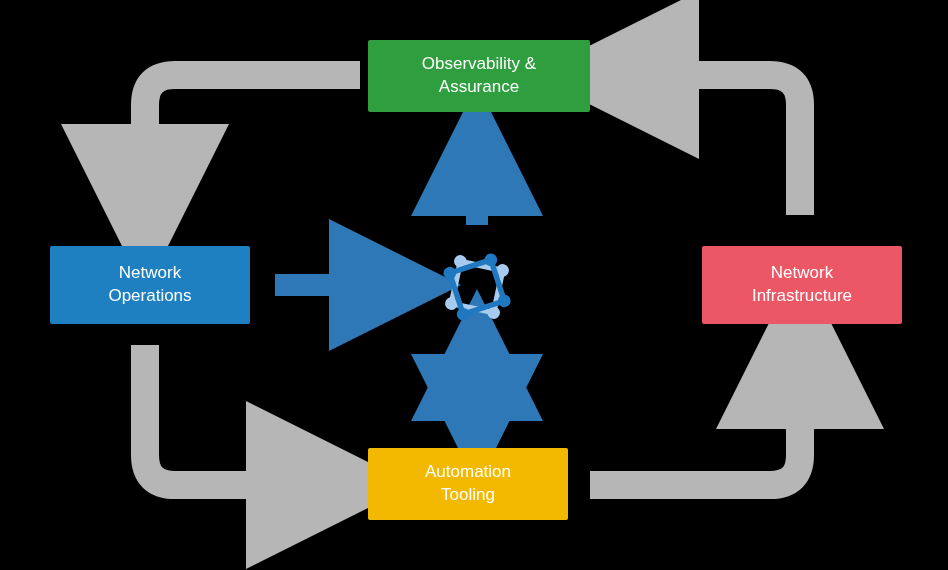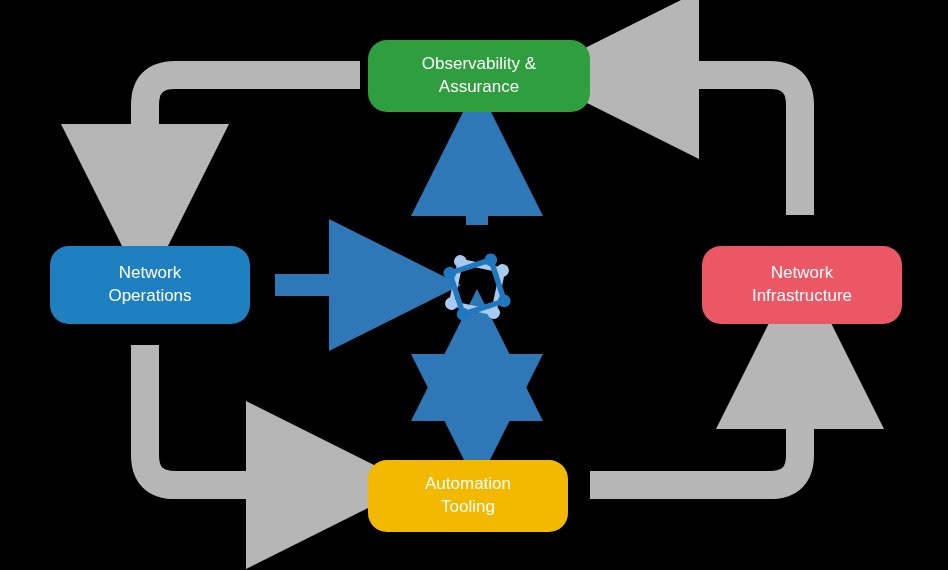--- a/index.html
+++ b/index.html
@@ -6,21 +6,21 @@
   body {
     width: 948px;
     height: 570px;
     background: #000;
     position: relative;
     font-family: -apple-system, BlinkMacSystemFont, "Segoe UI", Arial, sans-serif;
     overflow: hidden;
   }
   .node {
     position: absolute;
-    border-radius: 19px;
+    border-radius: 2px;
     display: flex;
     align-items: center;
     justify-content: center;
     text-align: center;
     color: #fff;
     font-size: 17px;
     line-height: 1.35;
     padding: 8px 14px;
   }
   .node.green  { background: #2E9E3E; }
@@ -69,21 +69,21 @@
 </svg>
 
 <div class="node green" style="left:368px; top:40px; width:222px; height:72px;">
   <span>Observability &amp;<br>Assurance</span>
 </div>
 
 <div class="node blue" style="left:50px; top:246px; width:200px; height:78px;">
   <span>Network<br>Operations</span>
 </div>
 
-<div class="node yellow" style="left:368px; top:448px; width:200px; height:72px;margin-top:12px;">
+<div class="node yellow" style="left:368px; top:448px; width:200px; height:72px;">
   <span>Automation<br>Tooling</span>
 </div>
 
 <div class="node red" style="left:702px; top:246px; width:200px; height:78px;">
   <span>Network<br>Infrastructure</span>
 </div>
 
 <div class="center-icon">
   <svg viewBox="0 0 100 100" width="90" height="90">
 

